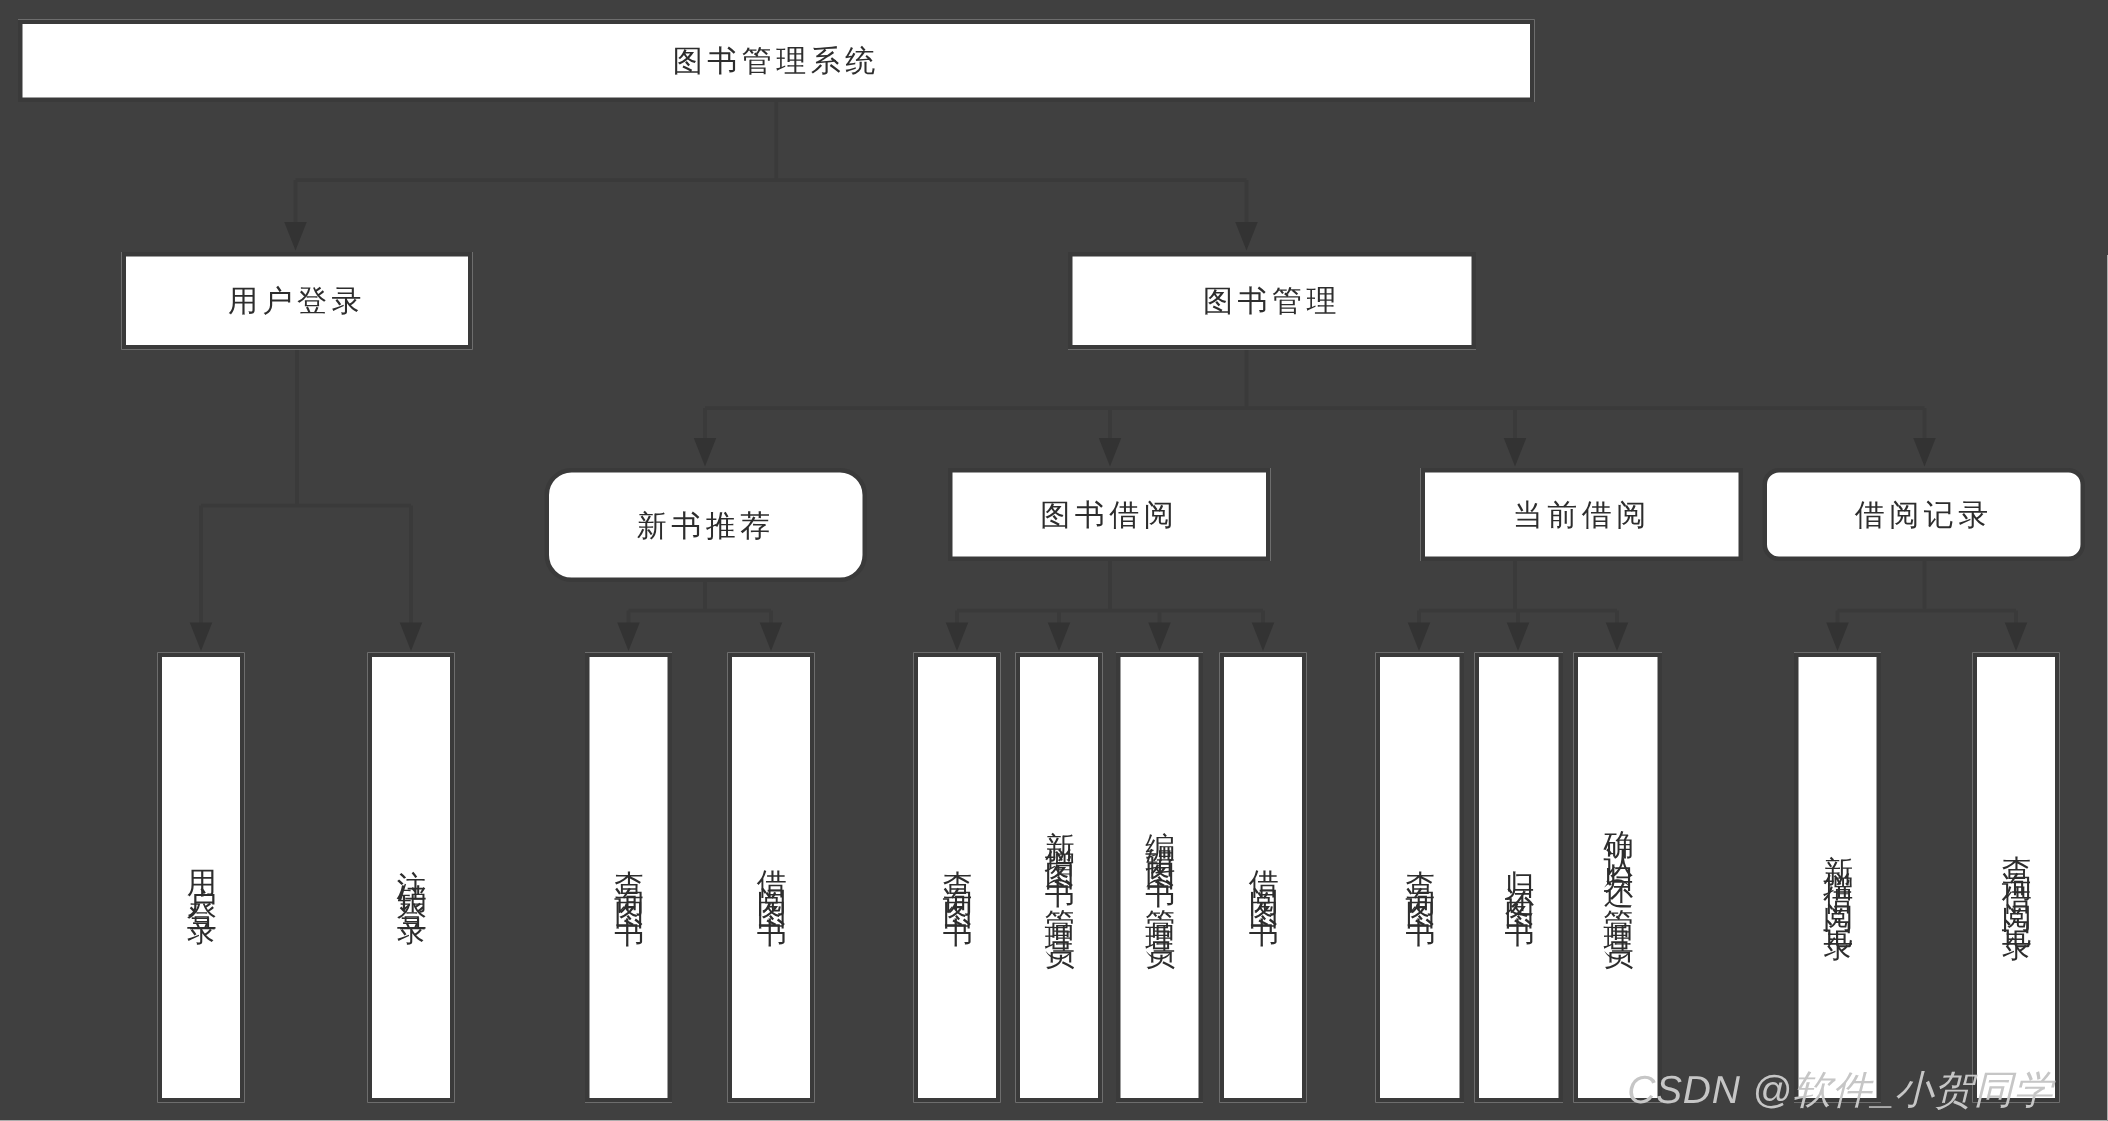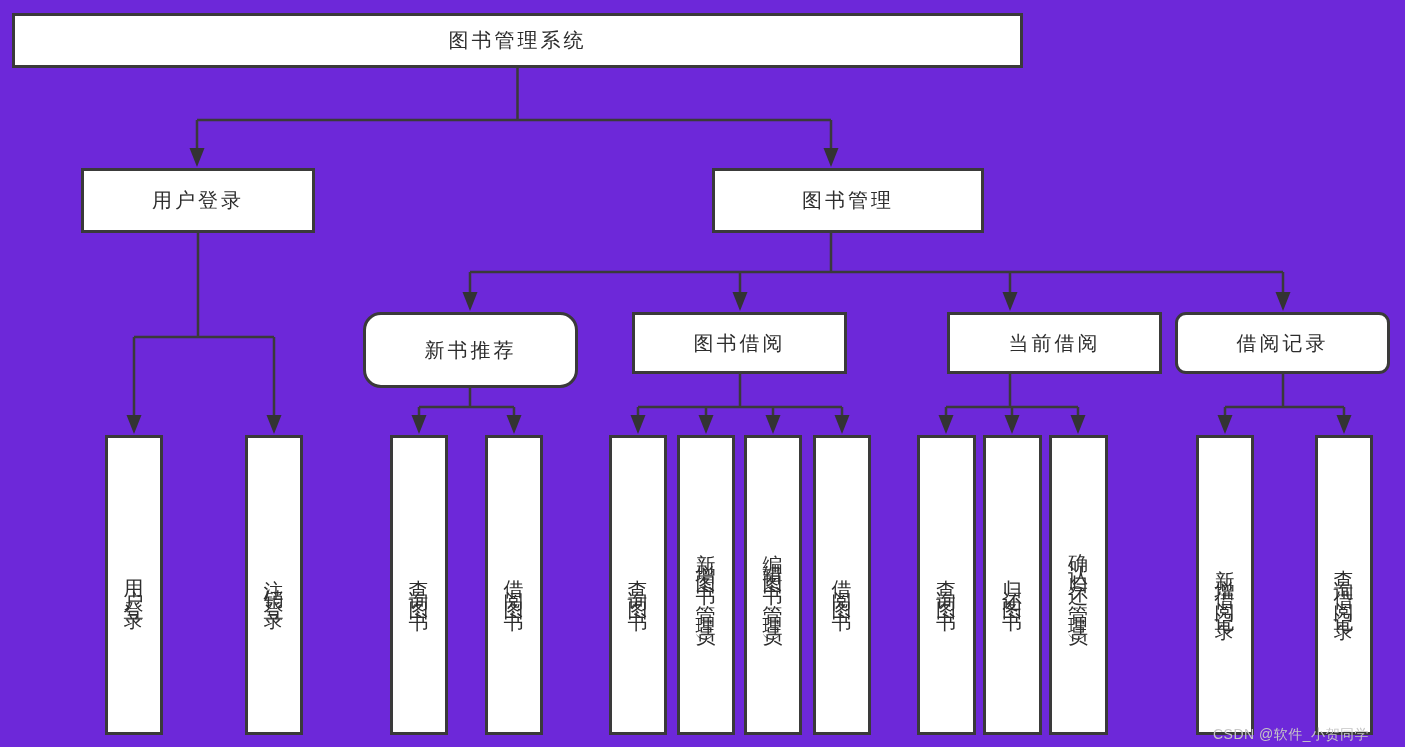--- a/index.html
+++ b/index.html
@@ -1,20 +1,20 @@
 <!DOCTYPE html>
 <html><head>
 <meta charset="utf-8">
 <style>
   html, body { margin: 0; padding: 0; background: #ffffff; }
   .canvas {
     position: relative;
     width: 1405px;
     height: 747px;
-    background: #6d28d9;
+    background: #404040;
     font-family: "Liberation Sans", sans-serif;
     overflow: hidden;
   }
   .connectors {
     position: absolute;
     left: 0; top: 0;
     width: 1405px; height: 747px;
   }
   .hbox, .vbox {
     position: absolute;
@@ -36,25 +36,26 @@
     writing-mode: vertical-rl;
     font-size: 20px;
     letter-spacing: 10.5px;
     line-height: 1;
     white-space: nowrap;
   }
   .watermark {
     position: absolute;
     right: 36px;
     bottom: 3px;
-    font-size: 14px;
+    font-size: 26px;
     letter-spacing: 0.5px;
     color: #c6c6c6;
     z-index: 5;
     white-space: nowrap;
+    font-style: italic;
   }
 </style>
 </head>
 <body>
 
 <div class="canvas">
 
   <svg class="connectors" viewBox="0 0 1405 747" xmlns="http://www.w3.org/2000/svg">
 
     <path d="M517.5 68 L517.5 120 M197 120 L831 120 M197 120 L197 152 M831 120 L831 152" stroke="#3a3a3a" stroke-width="2.5" fill="none"></path>

